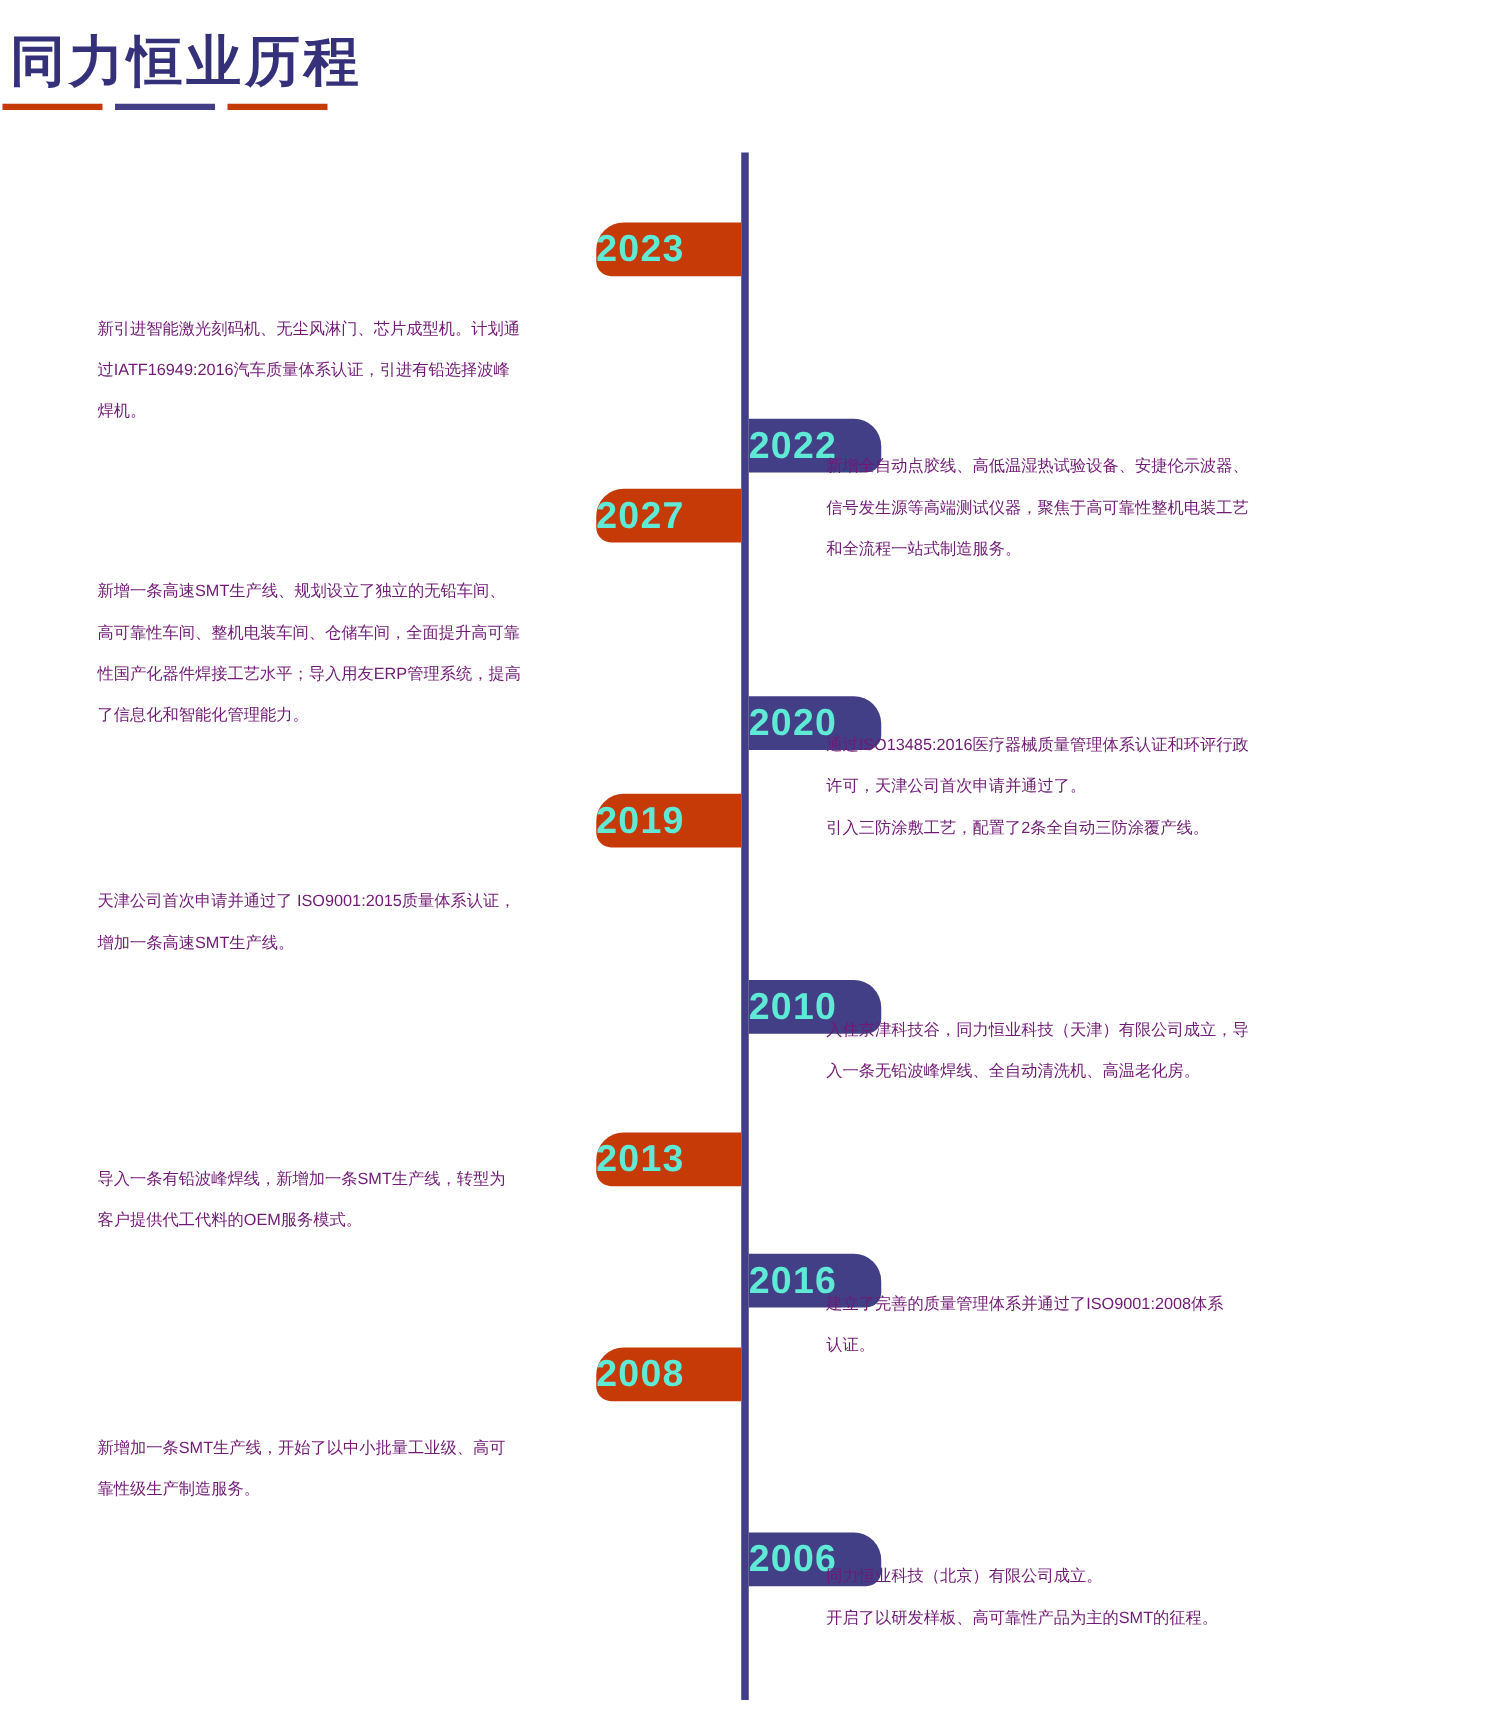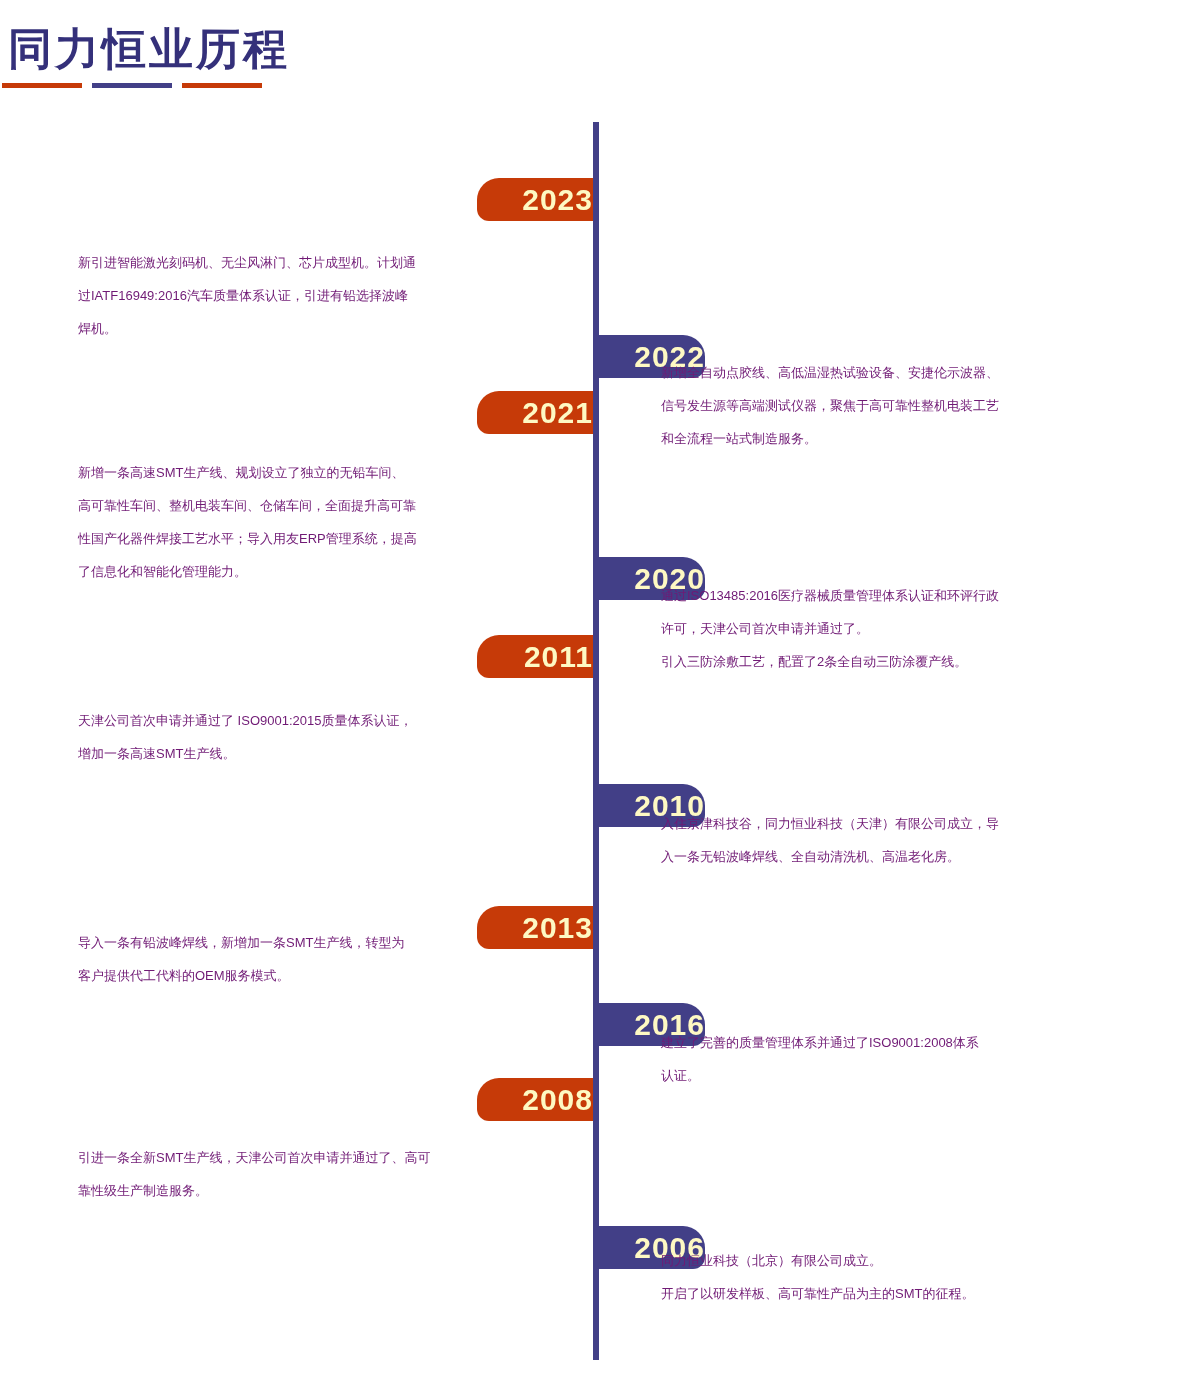--- a/index.html
+++ b/index.html
@@ -25,21 +25,21 @@
   }
   .seg.orange{background:var(--orange,#c63a08);}
   .seg.purple{background:var(--purple,#423f87);}
   .axis{
     position:absolute;left:593px;top:122px;
     width:6px;height:1238px;
     background:var(--purple,#423f87);
   }
   .badge{
     position:absolute;height:43px;line-height:44px;
-    text-align:right;color:#fef9c3;
+    text-align:left;color:#5eead4;
     font-weight:bold;font-size:30px;letter-spacing:1px;
   }
   .badge.left{
     left:477px;width:116px;
     background:var(--orange,#c63a08);
     border-radius:22px 0 0 12px;
   }
   .badge.right{
     left:599px;width:106px;
     background:var(--purple,#423f87);
@@ -76,36 +76,36 @@
     </section>
 
     <section>
       <div class="badge right" style="top:291px">2022</div>
       <p class="desc right" style="top:356px">新增全自动点胶线、高低温湿热试验设备、安捷伦示波器、
 信号发生源等高端测试仪器，聚焦于高可靠性整机电装工艺
 和全流程一站式制造服务。</p>
     </section>
 
     <section>
-      <div class="badge left" style="top:391px">2021</div>
+      <div class="badge left" style="top:391px">2027</div>
       <p class="desc left" style="top:456px">新增一条高速SMT生产线、规划设立了独立的无铅车间、
 高可靠性车间、整机电装车间、仓储车间，全面提升高可靠
 性国产化器件焊接工艺水平；导入用友ERP管理系统，提高
 了信息化和智能化管理能力。</p>
     </section>
 
     <section>
       <div class="badge right" style="top:513px">2020</div>
       <p class="desc right" style="top:579px">通过ISO13485:2016医疗器械质量管理体系认证和环评行政
 许可，天津公司首次申请并通过了。
 引入三防涂敷工艺，配置了2条全自动三防涂覆产线。</p>
     </section>
 
     <section>
-      <div class="badge left" style="top:635px">2011</div>
+      <div class="badge left" style="top:635px">2019</div>
       <p class="desc left" style="top:704px">天津公司首次申请并通过了 ISO9001:2015质量体系认证，
 增加一条高速SMT生产线。</p>
     </section>
 
     <section>
       <div class="badge right" style="top:740px">2010</div>
       <p class="desc right" style="top:807px">入住京津科技谷，同力恒业科技（天津）有限公司成立，导
 入一条无铅波峰焊线、全自动清洗机、高温老化房。</p>
     </section>
 
@@ -116,21 +116,21 @@
     </section>
 
     <section>
       <div class="badge right" style="top:959px">2016</div>
       <p class="desc right" style="top:1026px">建立了完善的质量管理体系并通过了ISO9001:2008体系
 认证。</p>
     </section>
 
     <section>
       <div class="badge left" style="top:1078px">2008</div>
-      <p class="desc left" style="top:1141px">引进一条全新SMT生产线，天津公司首次申请并通过了、高可
+      <p class="desc left" style="top:1141px">新增加一条SMT生产线，开始了以中小批量工业级、高可
 靠性级生产制造服务。</p>
     </section>
 
     <section>
       <div class="badge right" style="top:1182px">2006</div>
       <p class="desc right" style="top:1244px">同力恒业科技（北京）有限公司成立。
 开启了以研发样板、高可靠性产品为主的SMT的征程。</p>
     </section>
   </div>
 

